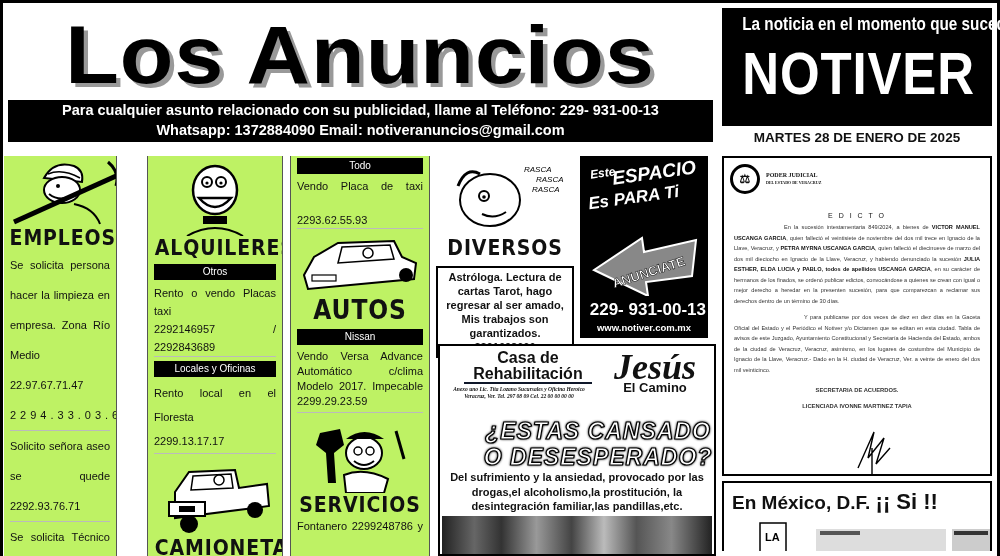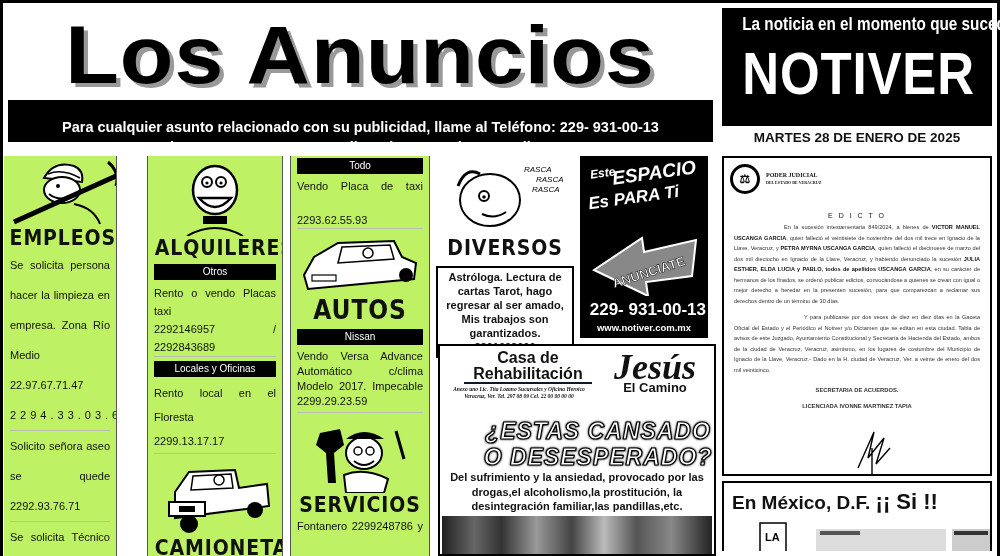--- a/index.html
+++ b/index.html
@@ -6,21 +6,21 @@
     html, body { width: 1000px; height: 556px; overflow: hidden; background: #fff; }
     body { font-family: "Liberation Sans", sans-serif; color: #111; position: relative; }
     .frame { position: absolute; left: 0; top: 0; width: 1000px; height: 556px; border: 3px solid #000; border-bottom: none; }
 
     
     .masthead-title { position: absolute; left: 40px; top: 10px; width: 640px; height: 90px;
       font-family: "Liberation Sans", sans-serif; font-weight: 900; font-size: 82px; letter-spacing: 1px;
       text-align: center; line-height: 90px; color: #000;
       text-shadow: 4px 4px 0 #999; transform: scaleX(1.07); transform-origin: center; }
     .contact-bar { position: absolute; left: 8px; top: 100px; width: 705px; height: 42px; background: #000; color: #fff;
-      text-align: center; font-weight: bold; font-size: 14.5px; line-height: 20px; padding-top: 17px; }
+      text-align: center; font-weight: bold; font-size: 14.5px; line-height: 20px; padding-top: 0; }
 
     .notiver-box { position: absolute; left: 722px; top: 8px; width: 270px; height: 118px; background: #000; color: #fff; text-align: center; }
     .notiver-tag { font-size: 18px; font-weight: bold; margin-top: 6px; transform: scaleX(0.85); white-space: nowrap; }
     .notiver-logo { font-size: 60px; font-weight: 900; line-height: 70px; margin-top: 4px; letter-spacing: 1px; transform: scaleX(0.85); }
     .date-line { position: absolute; left: 722px; top: 130px; width: 270px; text-align: center; font-weight: bold; font-size: 13.5px; }
 
     
     .col { position: absolute; top: 156px; height: 400px; border-left: 1px solid #555; border-right: 1px solid #555; overflow: hidden; background: #bef264; }
     .col1 { left: 4px; width: 113px; border-left: none; }
     .col2 { left: 147px; width: 136px; }
@@ -73,21 +73,21 @@
     .mexico-imgs { position: absolute; left: 0; top: 36px; width: 270px; height: 34px; }
   </style>
 </head>
 <body>
 
 <div class="frame"></div>
 
 <div class="masthead-title">Los Anuncios</div>
 <div class="contact-bar">
   <div>Para cualquier asunto relacionado con su publicidad, llame al  Teléfono: 229- 931-00-13</div>
-  <div>Whatsapp: 2299594410 Email: notiveranuncios@gmail.com</div>
+  <div>Whatsapp: 1372884090 Email: notiveranuncios@gmail.com</div>
 </div>
 
 <div class="notiver-box">
   <div class="notiver-tag">La noticia en el momento que sucede</div>
   <div class="notiver-logo">NOTIVER</div>
 </div>
 <div class="date-line">MARTES 28 DE ENERO DE 2025</div>
 
 <div class="col col1">
   <svg class="illus" width="120" height="70" viewBox="0 0 120 70">

